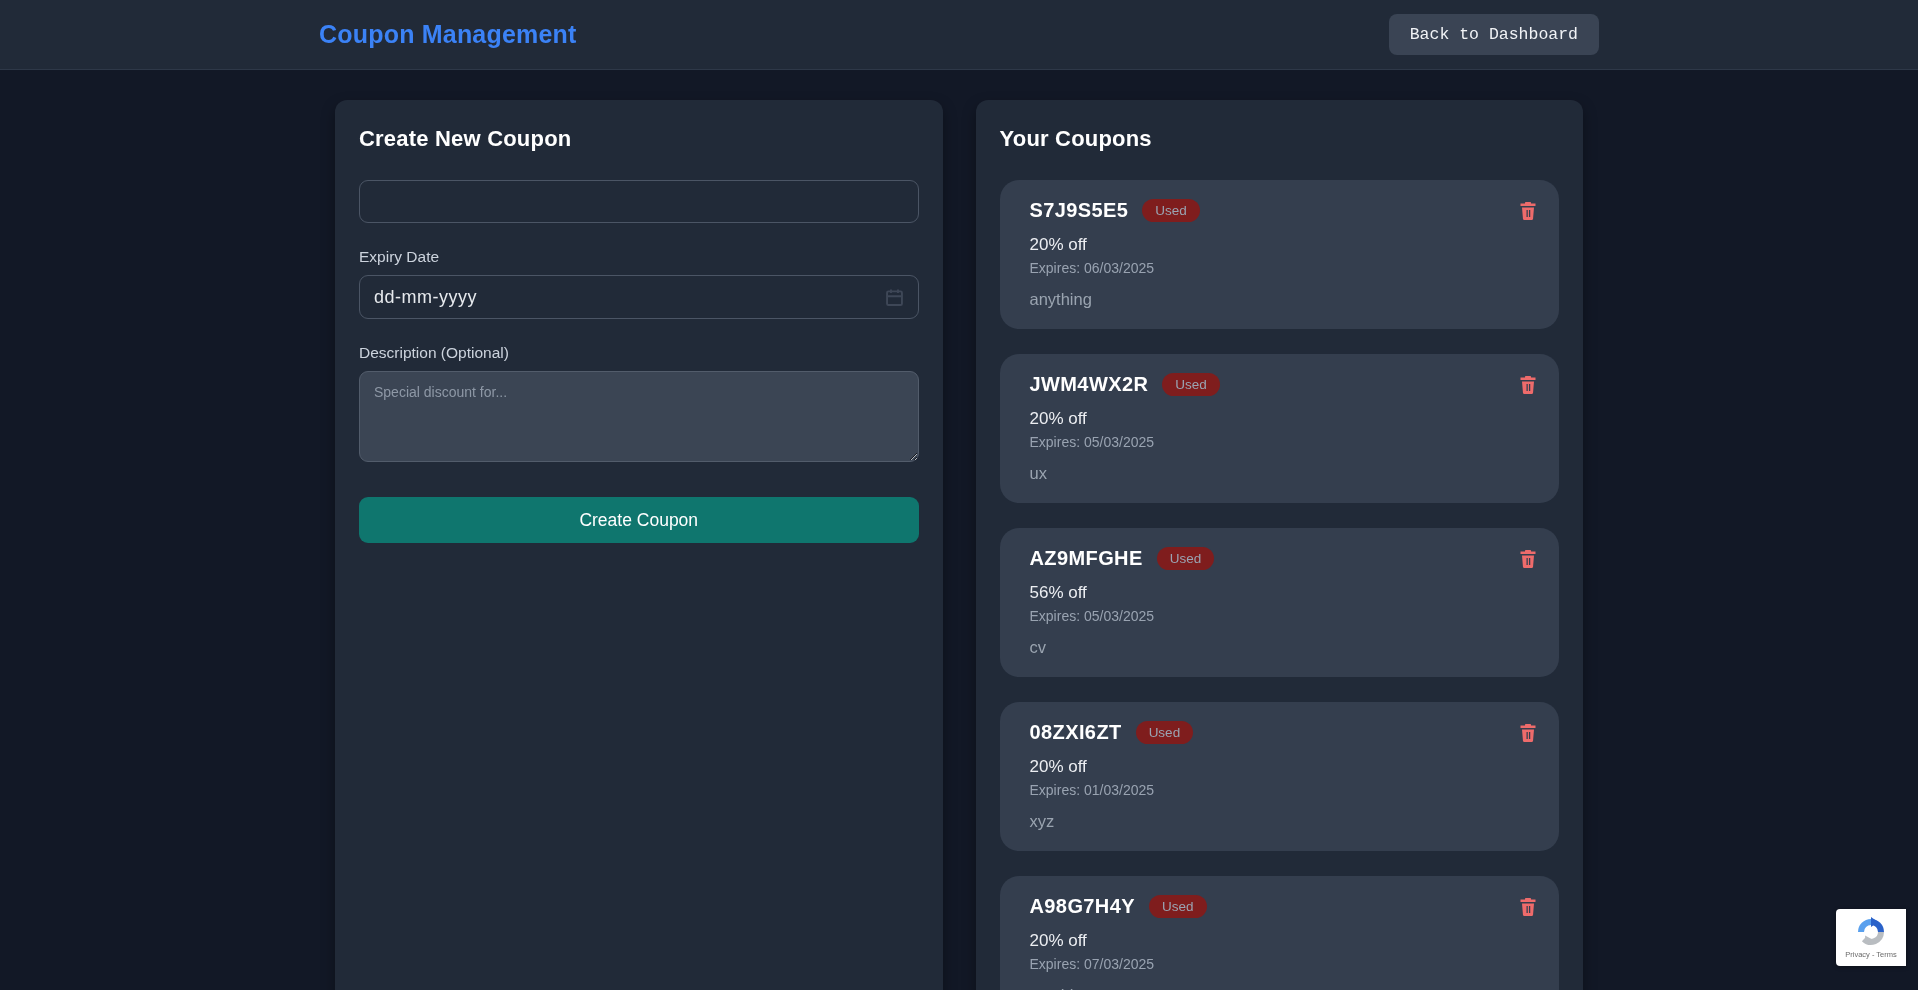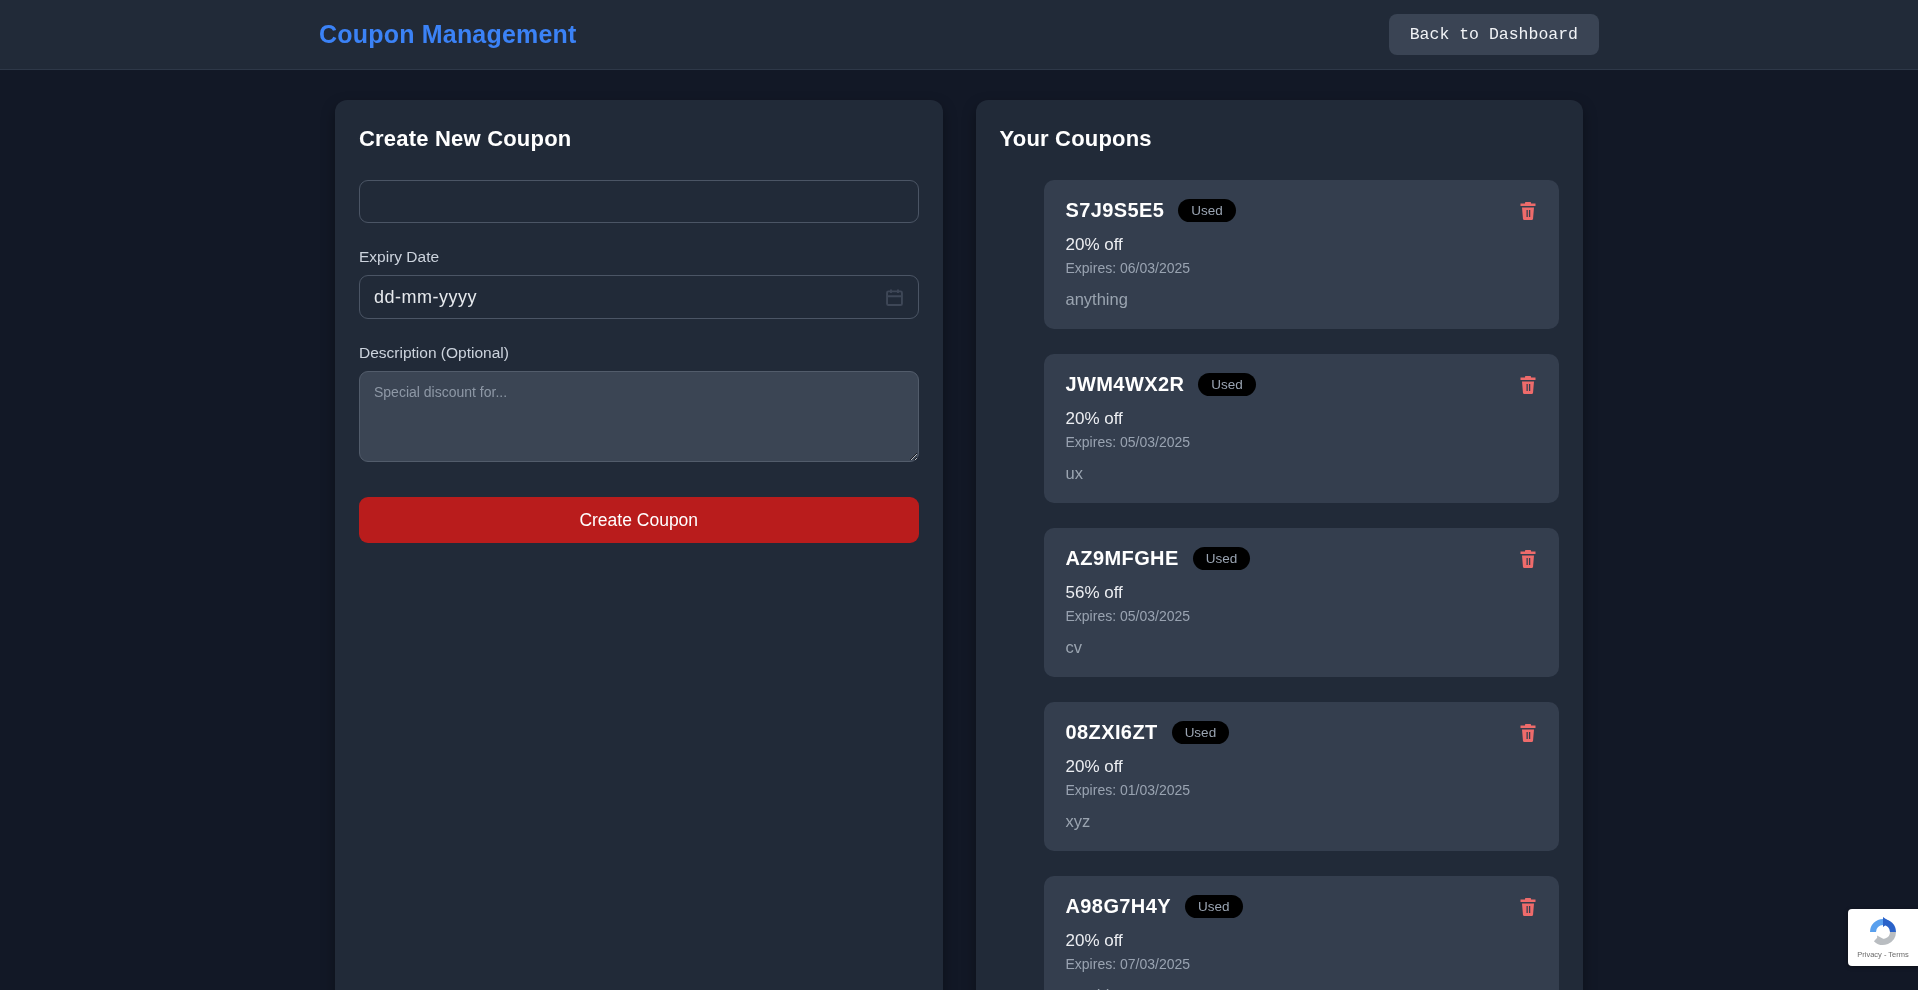--- a/index.html
+++ b/index.html
@@ -92,42 +92,41 @@
     font-family: inherit;
     padding: 12px 14px;
     resize: both;
     outline: none;
   }
   .desc-textarea::placeholder { color: #8e98a6; }
   .submit-btn {
     width: 100%;
     height: 46px;
     margin-top: 31px;
-    background: #b91c1c;
+    background: #0f766e;
     border: none;
     border-radius: 9px;
     color: #ffffff;
     font-size: 17.5px;
     font-family: inherit;
     cursor: pointer;
   }
   
   .coupon-item {
     background: #343e4e;
-    border-radius: 10px;
-    padding: 19px 22px 20px;
+    border-radius: 19px;
+    padding: 19px 30px 20px;
     margin-bottom: 25px;
     position: relative;
-    margin-left: 44px;
   }
   .coupon-item:last-child { margin-bottom: 0; }
   .coupon-head { display: flex; align-items: center; gap: 14px; }
   .coupon-code { font-size: 20px; font-weight: bold; color: #ffffff; letter-spacing: 0.4px; }
   .coupon-badge {
-    background: #000000;
+    background: #7f1d1d;
     color: #9aa4b2;
     font-size: 13.5px;
     padding: 4px 13px;
     border-radius: 999px;
   }
   .trash-btn {
     position: absolute;
     top: 18px;
     right: 20px;
     background: none;
@@ -136,21 +135,21 @@
     cursor: pointer;
     padding: 2px;
   }
   .trash-btn svg { width: 18px; height: 21px; display: block; }
   .coupon-discount { font-size: 17px; color: #eceef2; margin-top: 13px; }
   .coupon-expires { font-size: 14px; color: #99a3b1; margin-top: 5px; }
   .coupon-desc { font-size: 16.5px; color: #9aa4b0; margin-top: 14px; }
   
   .recaptcha {
     position: fixed;
-    right: 0;
+    right: 12px;
     bottom: 24px;
     width: 70px;
     height: 57px;
     background: #ffffff;
     border-radius: 4px 0 0 4px;
     box-shadow: 0 1px 4px rgba(0,0,0,0.4);
     display: flex;
     flex-direction: column;
     align-items: center;
     justify-content: center;

